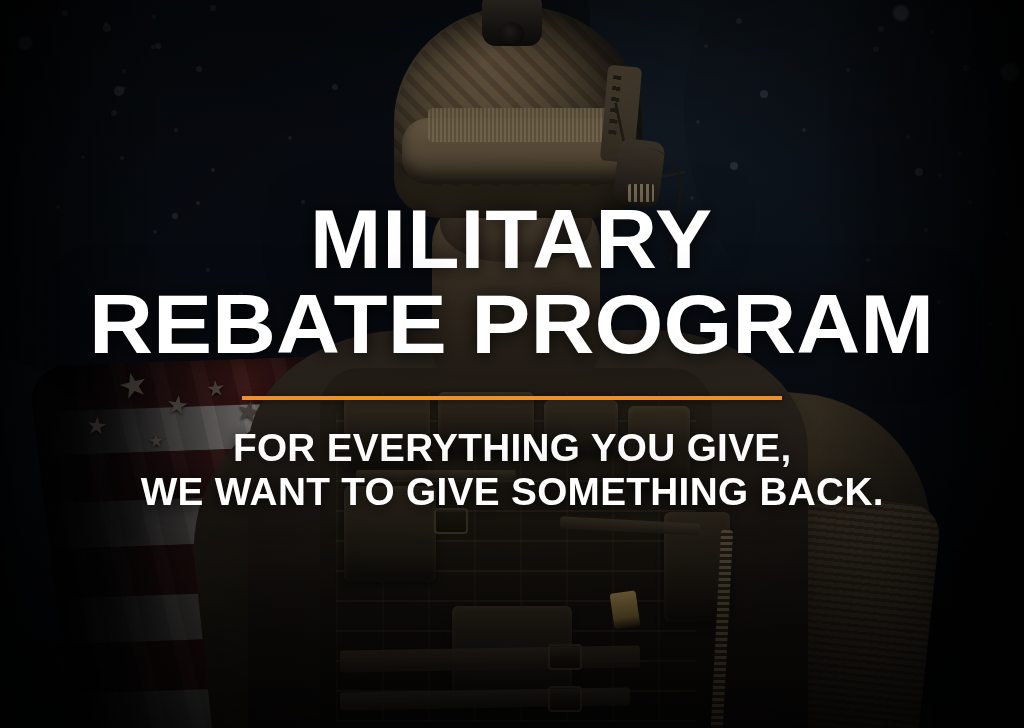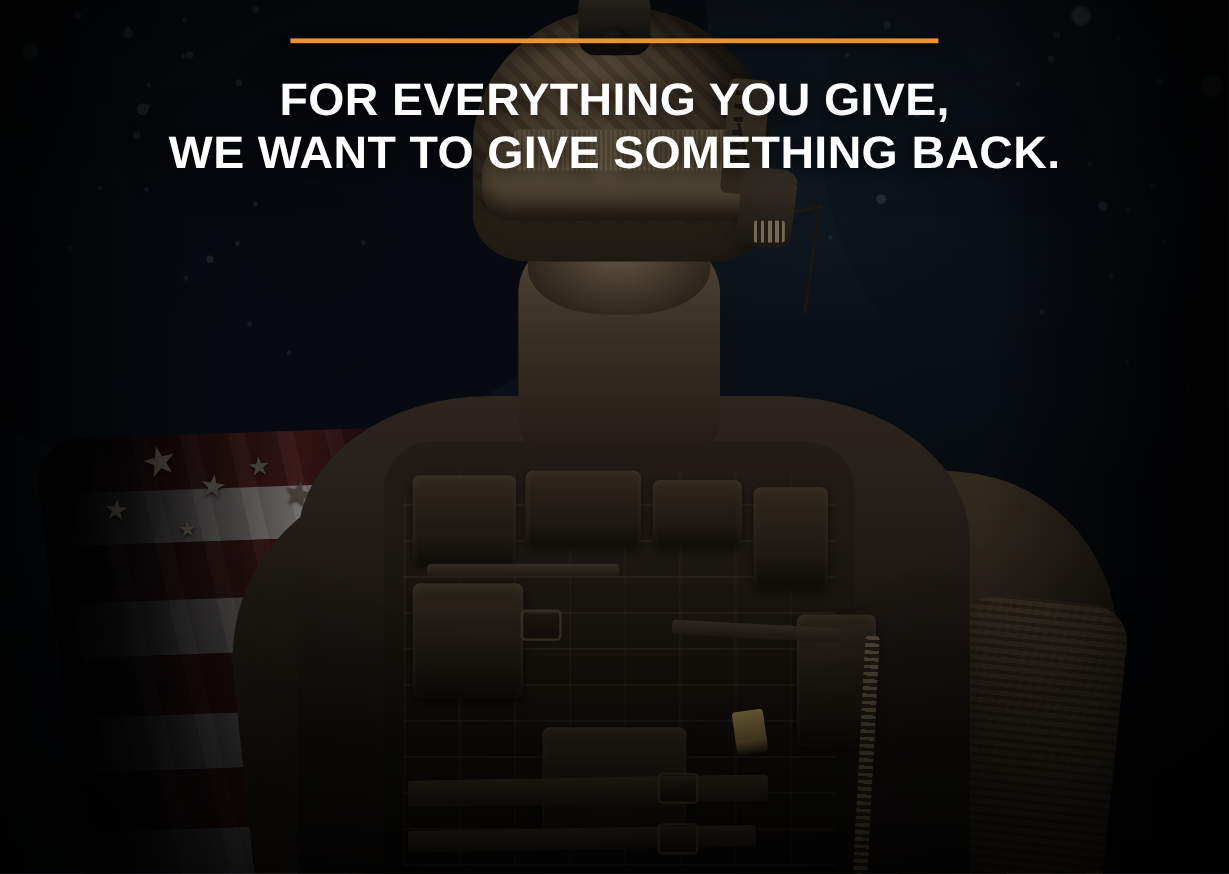--- a/index.html
+++ b/index.html
@@ -432,20 +432,24 @@
     <div class="headset-cup"></div>
     <div class="cable"></div>
     <div class="tag"></div>
   </div>
 
   <div class="dark-wash"></div>
   <div class="vignette"></div>
 
   <div class="content">
 
+    <h1 class="headline">
+      <span class="l1">MILITARY</span>
+      <span class="l2">REBATE PROGRAM</span>
+    </h1>
 
     <div class="rule" style="background: rgb(242, 146, 43);"></div>
 
     <p class="subhead">
       <span>FOR EVERYTHING YOU GIVE,</span>
       <span class="s2">WE WANT TO GIVE SOMETHING BACK.</span>
     </p>
 
   </div>
 </div>

